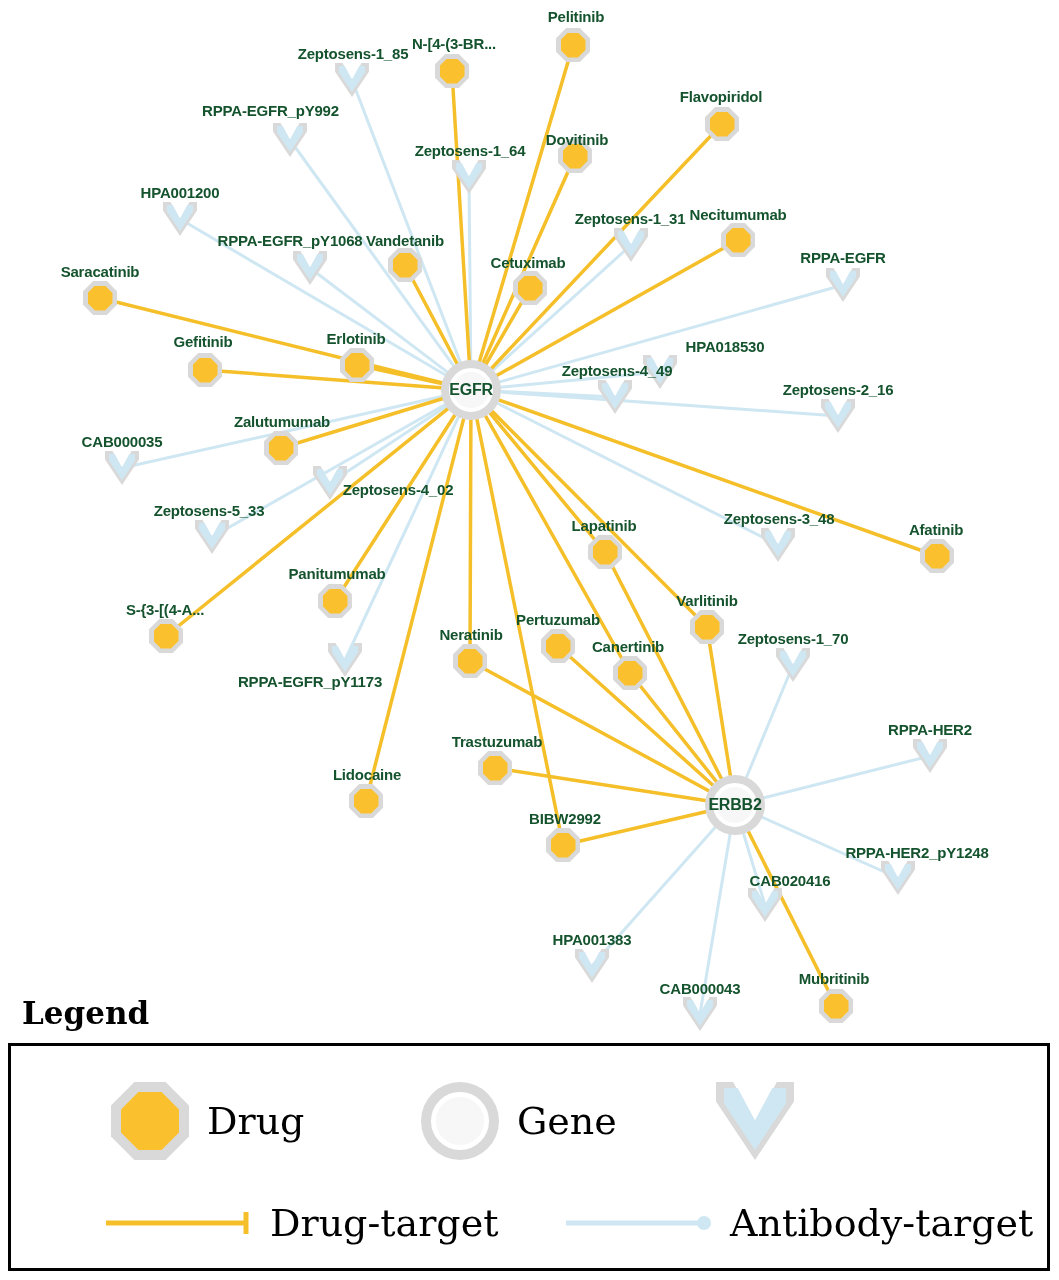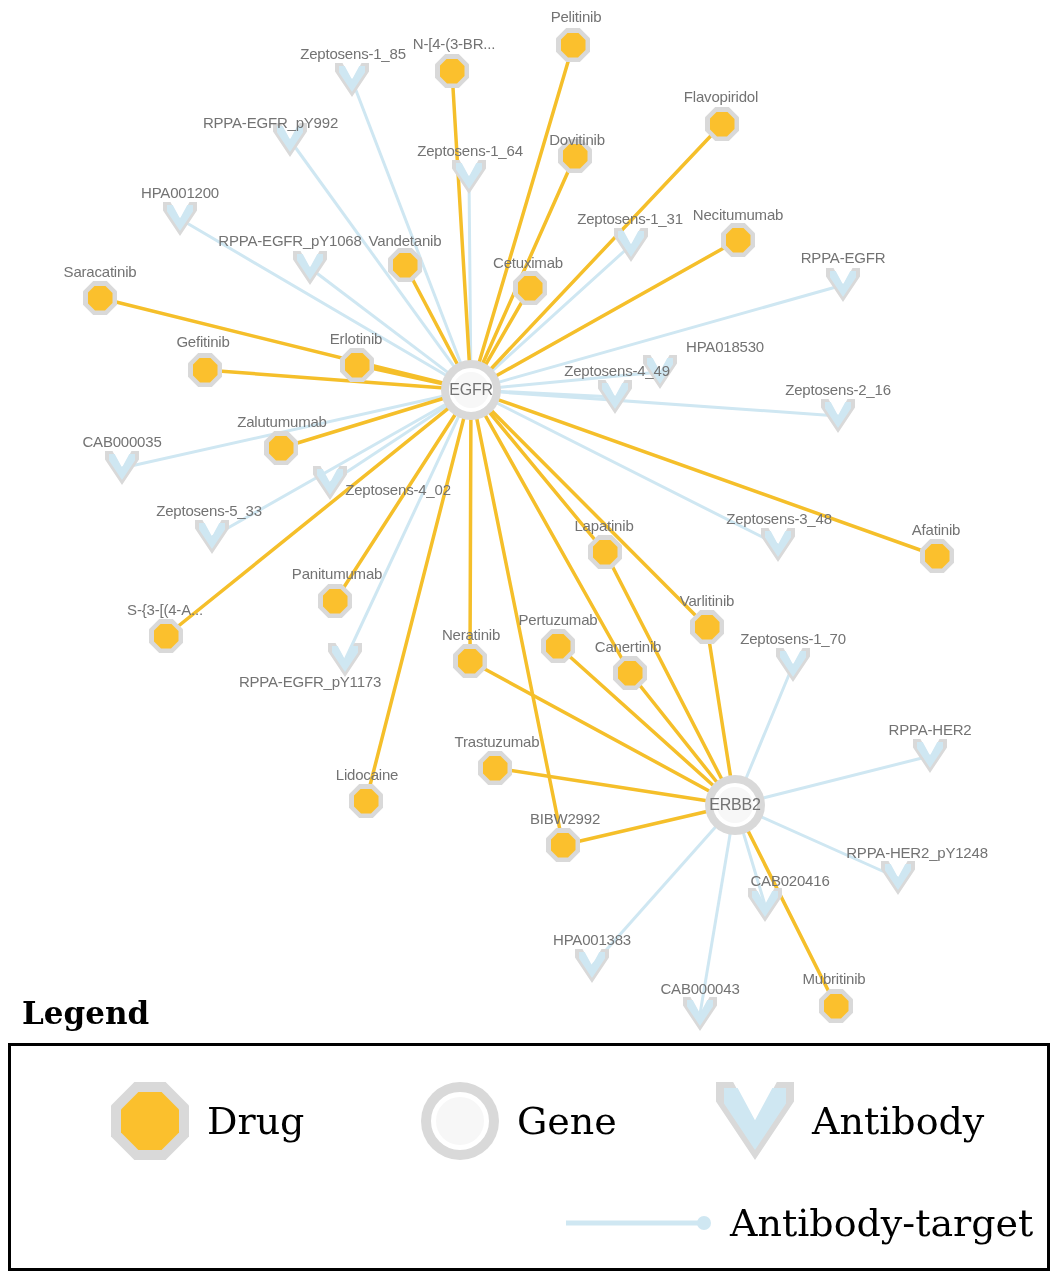--- a/index.html
+++ b/index.html
@@ -27,22 +27,22 @@
     height: 1020px;
   }
   .node {
     position: absolute;
     transform: translate(-50%, -50%);
   }
   .node-label {
     position: absolute;
     transform: translate(-50%, -50%);
     font-size: 15px;
-    font-weight: normal;
-    color: #737373;
+    font-weight: bold;
+    color: #14532d;
     white-space: nowrap;
     letter-spacing: -0.2px;
   }
   
   .drug-halo {
     width: 34px;
     height: 34px;
     background: #d9d9d9;
     clip-path: polygon(30% 0%, 70% 0%, 100% 30%, 100% 70%, 70% 100%, 30% 100%, 0% 70%, 0% 30%);
     display: flex;
@@ -242,21 +242,21 @@
           <div class="ab-core"></div>
         </div>
       </div>
       <div class="node-label" style="left: 353px; top: 53px;">Zeptosens-1_85</div>
       <div class="node" style="left: 290px; top: 140px;">
         <div class="ab-wrap">
           <div class="ab-halo"></div>
           <div class="ab-core"></div>
         </div>
       </div>
-      <div class="node-label" style="left: 255px; top: 122px; padding-left: 31px;">RPPA-EGFR_pY992</div>
+      <div class="node-label" style="left: 255px; top: 110px; padding-left: 31px;">RPPA-EGFR_pY992</div>
       <div class="node" style="left: 469px; top: 177px;">
         <div class="ab-wrap">
           <div class="ab-halo"></div>
           <div class="ab-core"></div>
         </div>
       </div>
       <div class="node-label" style="left: 470px; top: 150px;">Zeptosens-1_64</div>
       <div class="node" style="left: 180px; top: 219px;">
         <div class="ab-wrap">
           <div class="ab-halo"></div>
@@ -550,24 +550,30 @@
       <div class="lg-gene-outer">
           <div class="lg-gene-inner"></div>
         </div>
       <div class="legend-text">Gene</div>
     </div>
     <div class="legend-item" style="left:705px; top:0;">
       <div class="lg-ab">
           <div class="lg-ab-halo"></div>
           <div class="lg-ab-core"></div>
         </div>
-      <div class="legend-text">Antibody</div>
     </div>
   </div>
   <div class="legend-row2">
+    <div class="lg-edge" style="left:95px; top:0;">
+      <svg width="150" height="30">
+        <line x1="0" y1="15" x2="140" y2="15" stroke="#f5bf2a" stroke-width="5"></line>
+        <line x1="140" y1="4" x2="140" y2="26" stroke="#f5bf2a" stroke-width="5"></line>
+      </svg>
+      <div class="legend-text">Drug-target</div>
+    </div>
     <div class="lg-edge" style="left:555px; top:0;">
       <svg width="150" height="30">
         <line x1="0" y1="15" x2="135" y2="15" stroke="#cfe7f2" stroke-width="5"></line>
         <circle cx="138" cy="15" r="7" fill="#cfe7f2"></circle>
       </svg>
       <div class="legend-text">Antibody-target</div>
     </div>
   </div>
 </div>
 

